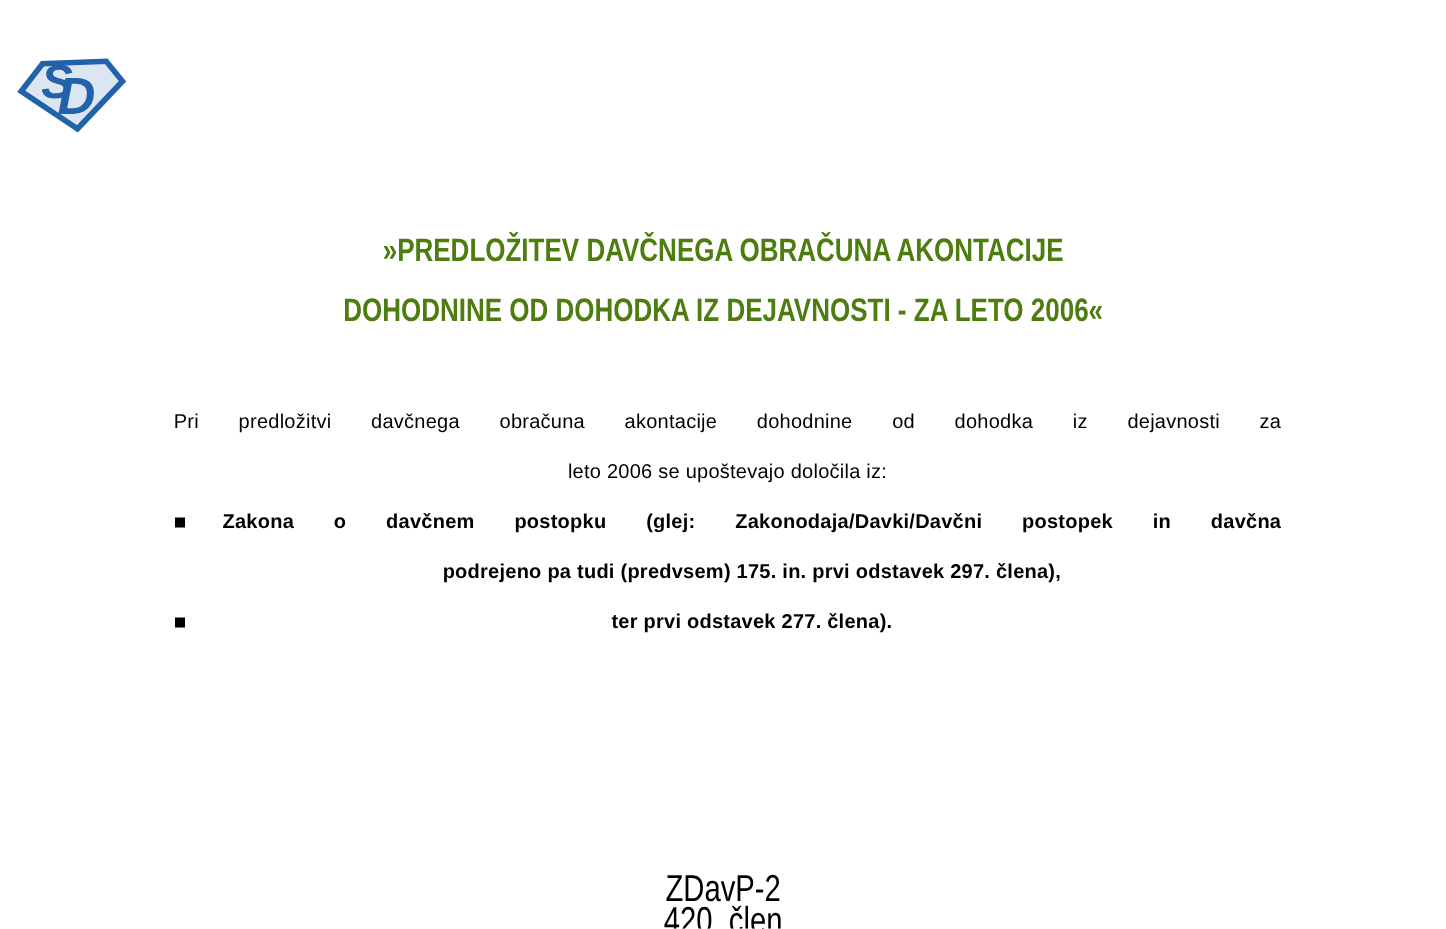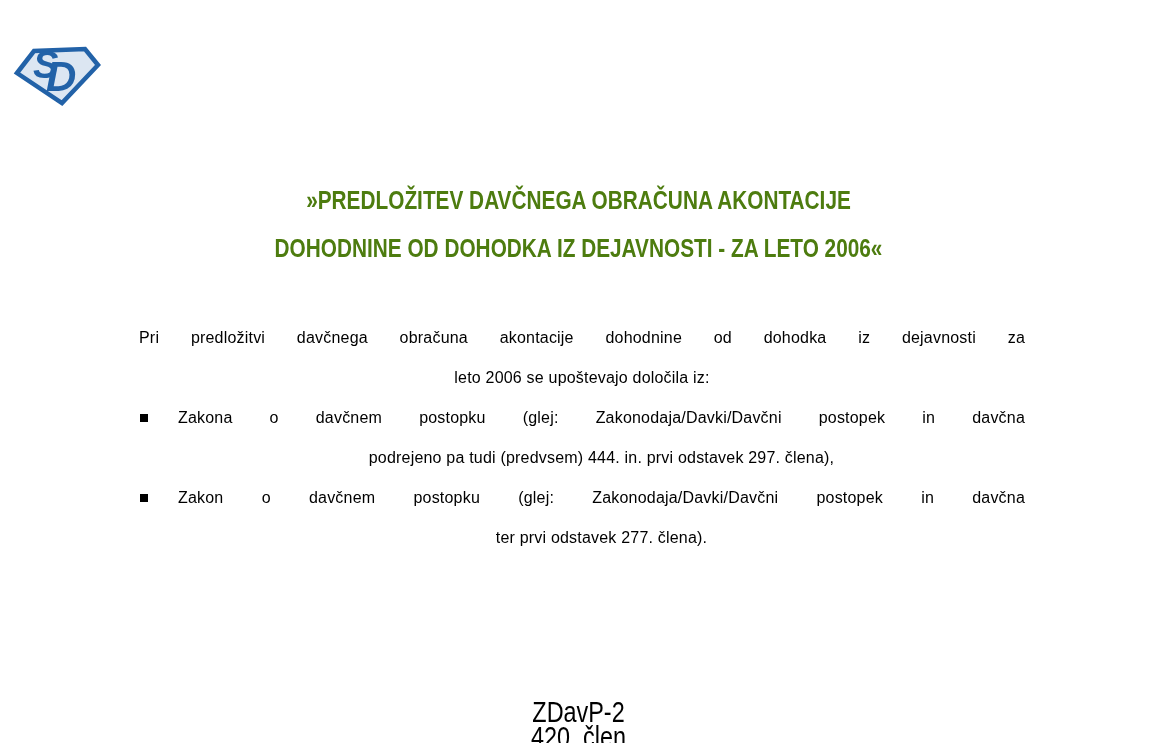--- a/index.html
+++ b/index.html
@@ -19,21 +19,21 @@
   .title-line{
     line-height:48px;text-align:center;white-space:nowrap;
     transform:scaleX(0.80);transform-origin:50% 50%;
   }
   .content{
     position:absolute;top:318px;left:139px;width:886px;
     font-size:16px;line-height:40px;letter-spacing:0.2px;
   }
   .line{height:40px;text-align:center;}
   .just{text-align:justify;text-align-last:justify;}
-  .bullet{position:relative;padding-left:39px;}
+  .bullet{position:relative;padding-left:39px;font-weight:bold;}
   .marker{
     position:absolute;left:1px;top:16px;
     width:8px;height:8px;background:#000000;
   }
   .footer{
     position:absolute;top:699px;left:0;width:100%;
     font-size:30px;line-height:25px;color:#000;
   }
   .footer-line{
     text-align:center;white-space:nowrap;
@@ -57,26 +57,25 @@
   </div>
 
   <div class="content">
 
     <div class="line just">Pri predložitvi davčnega obračuna akontacije dohodnine od dohodka iz dejavnosti za</div>
     <div class="line">leto 2006 se upoštevajo določila iz:</div>
 
     <div class="bullet">
       <span class="marker"></span>
       <div class="line just">Zakona o davčnem postopku (glej: Zakonodaja/Davki/Davčni postopek in davčna</div>
-      <div class="line">podrejeno pa tudi (predvsem) 444. in. prvi odstavek 297. člena),</div>
+      <div class="line">podrejeno pa tudi (predvsem) 175. in. prvi odstavek 297. člena),</div>
     </div>
 
     <div class="bullet">
       <span class="marker"></span>
-      <div class="line just">Zakon o davčnem postopku (glej: Zakonodaja/Davki/Davčni postopek in davčna</div>
       <div class="line">ter prvi odstavek 277. člena).</div>
     </div>
 
   </div>
 
   <div class="footer">
     <div class="footer-line">ZDavP-2</div>
     <div class="footer-line">420. člen</div>
   </div>
 

